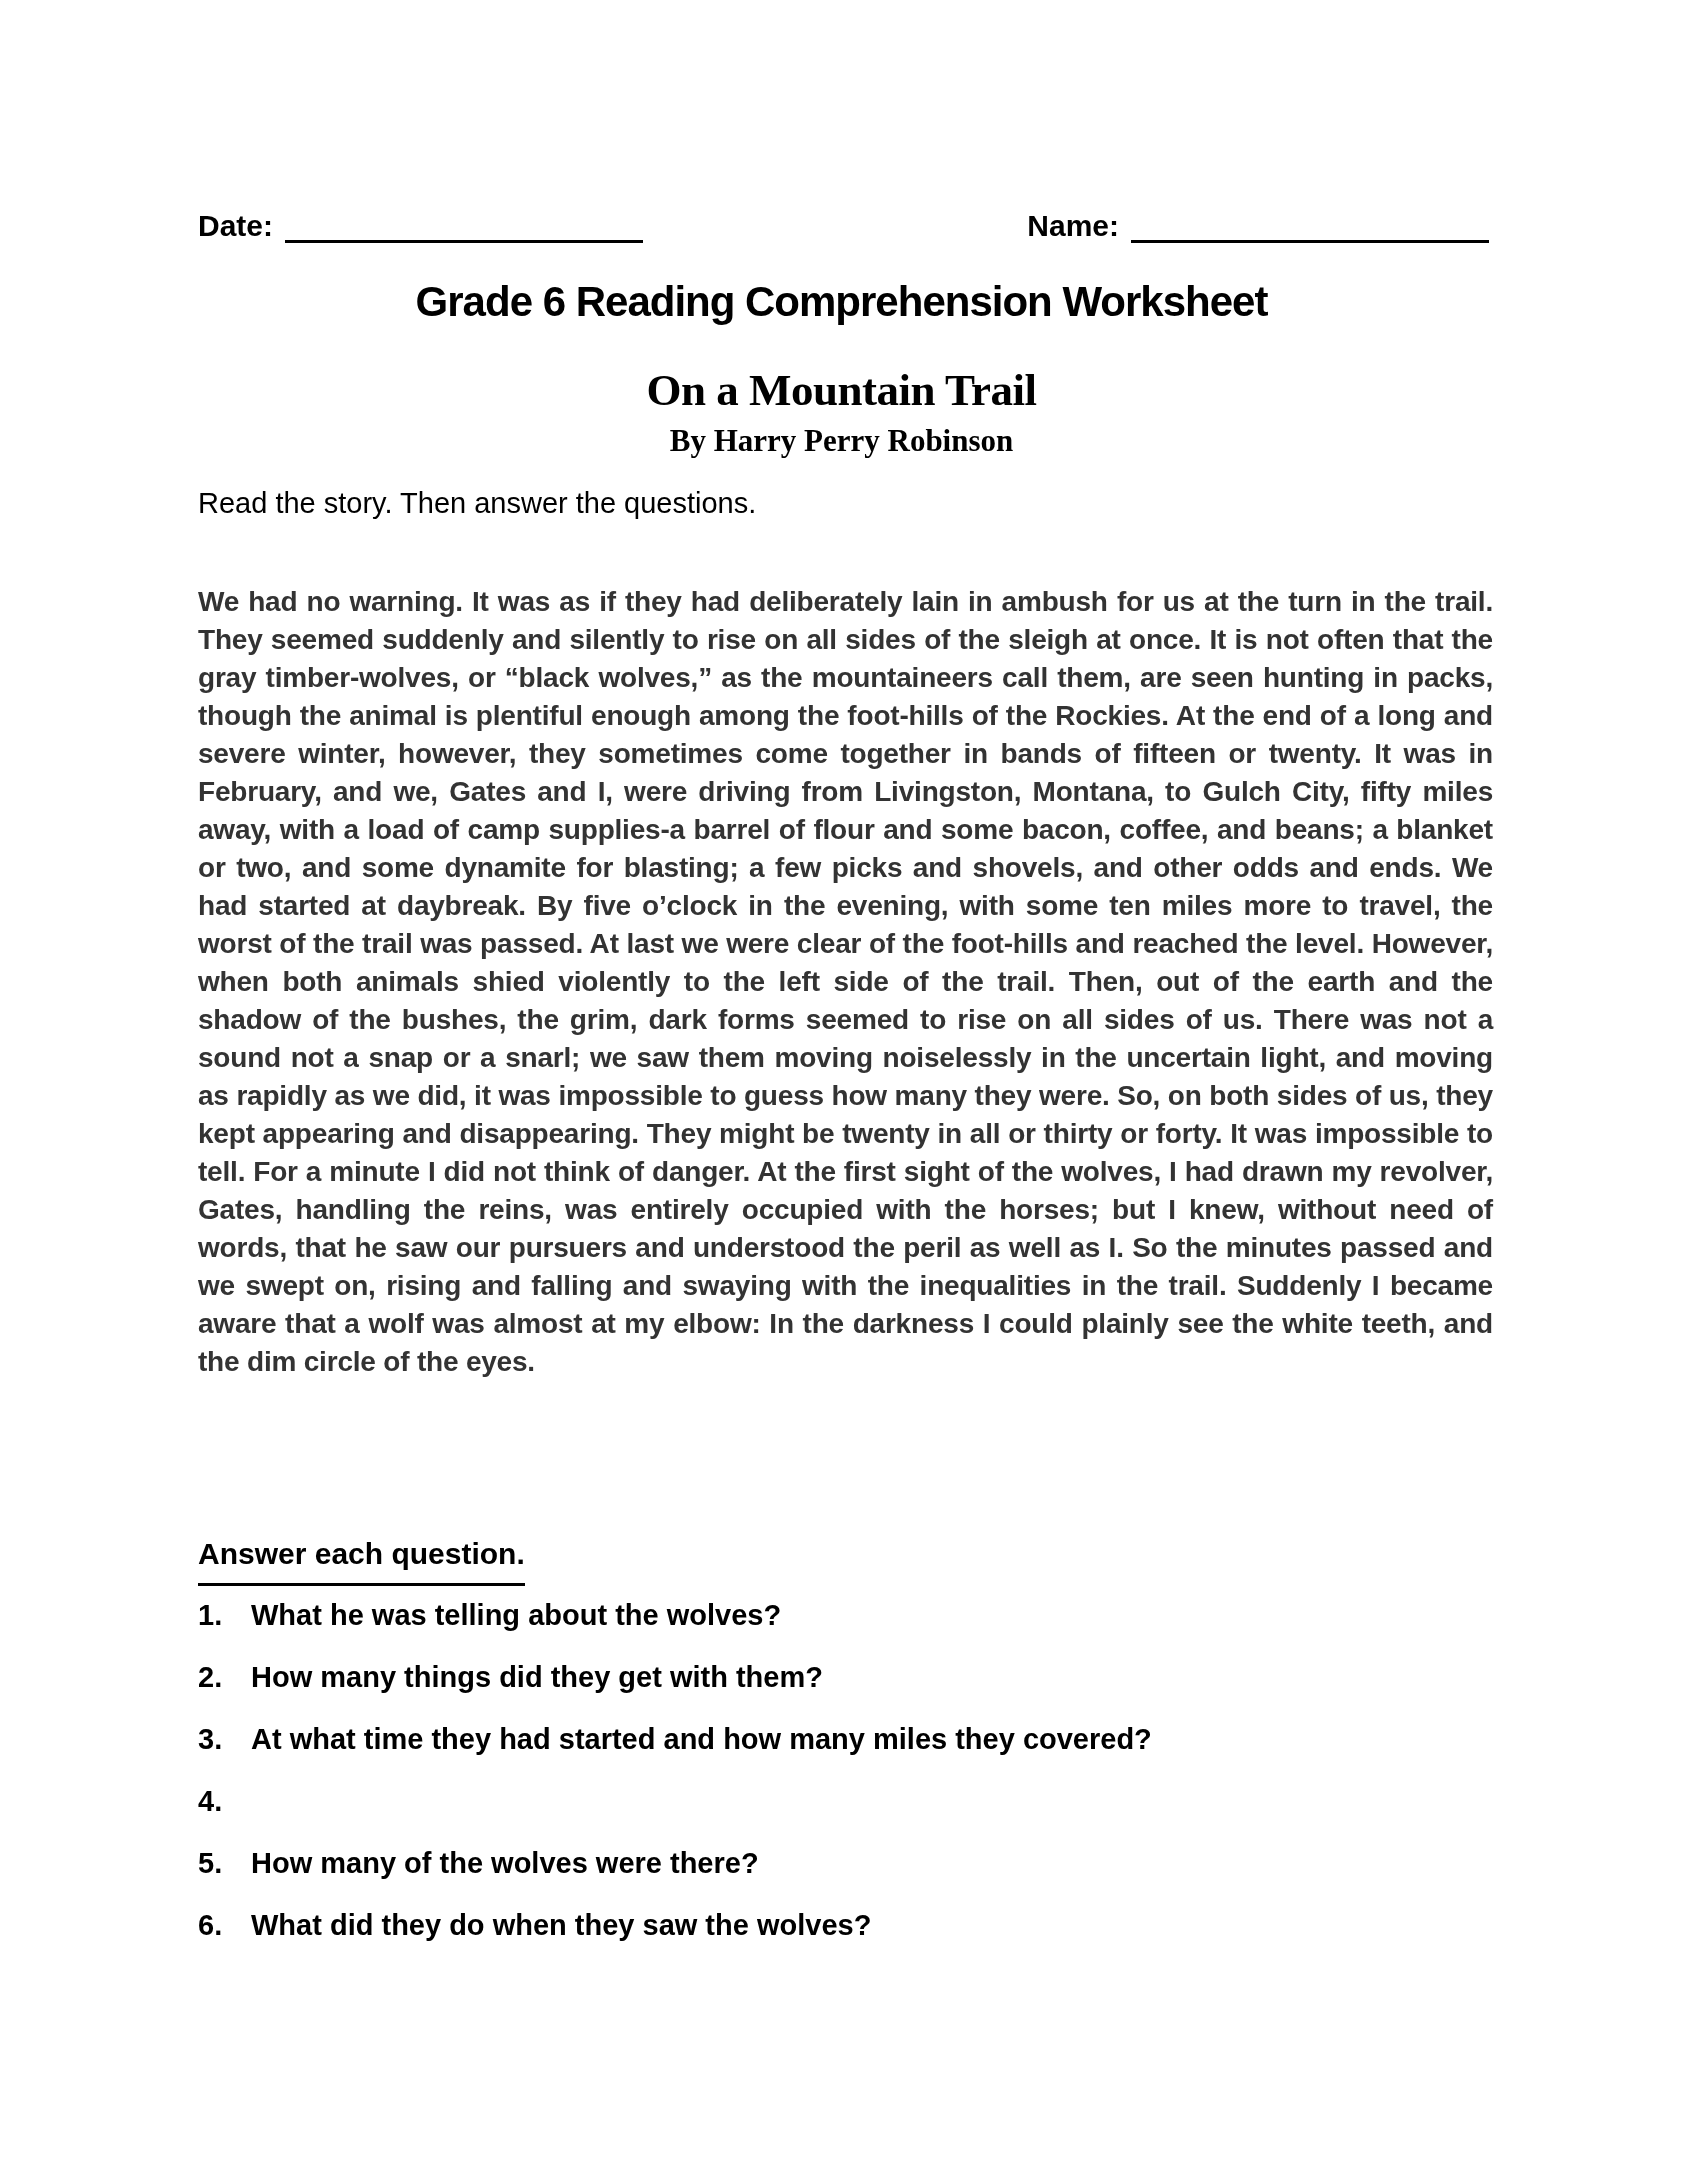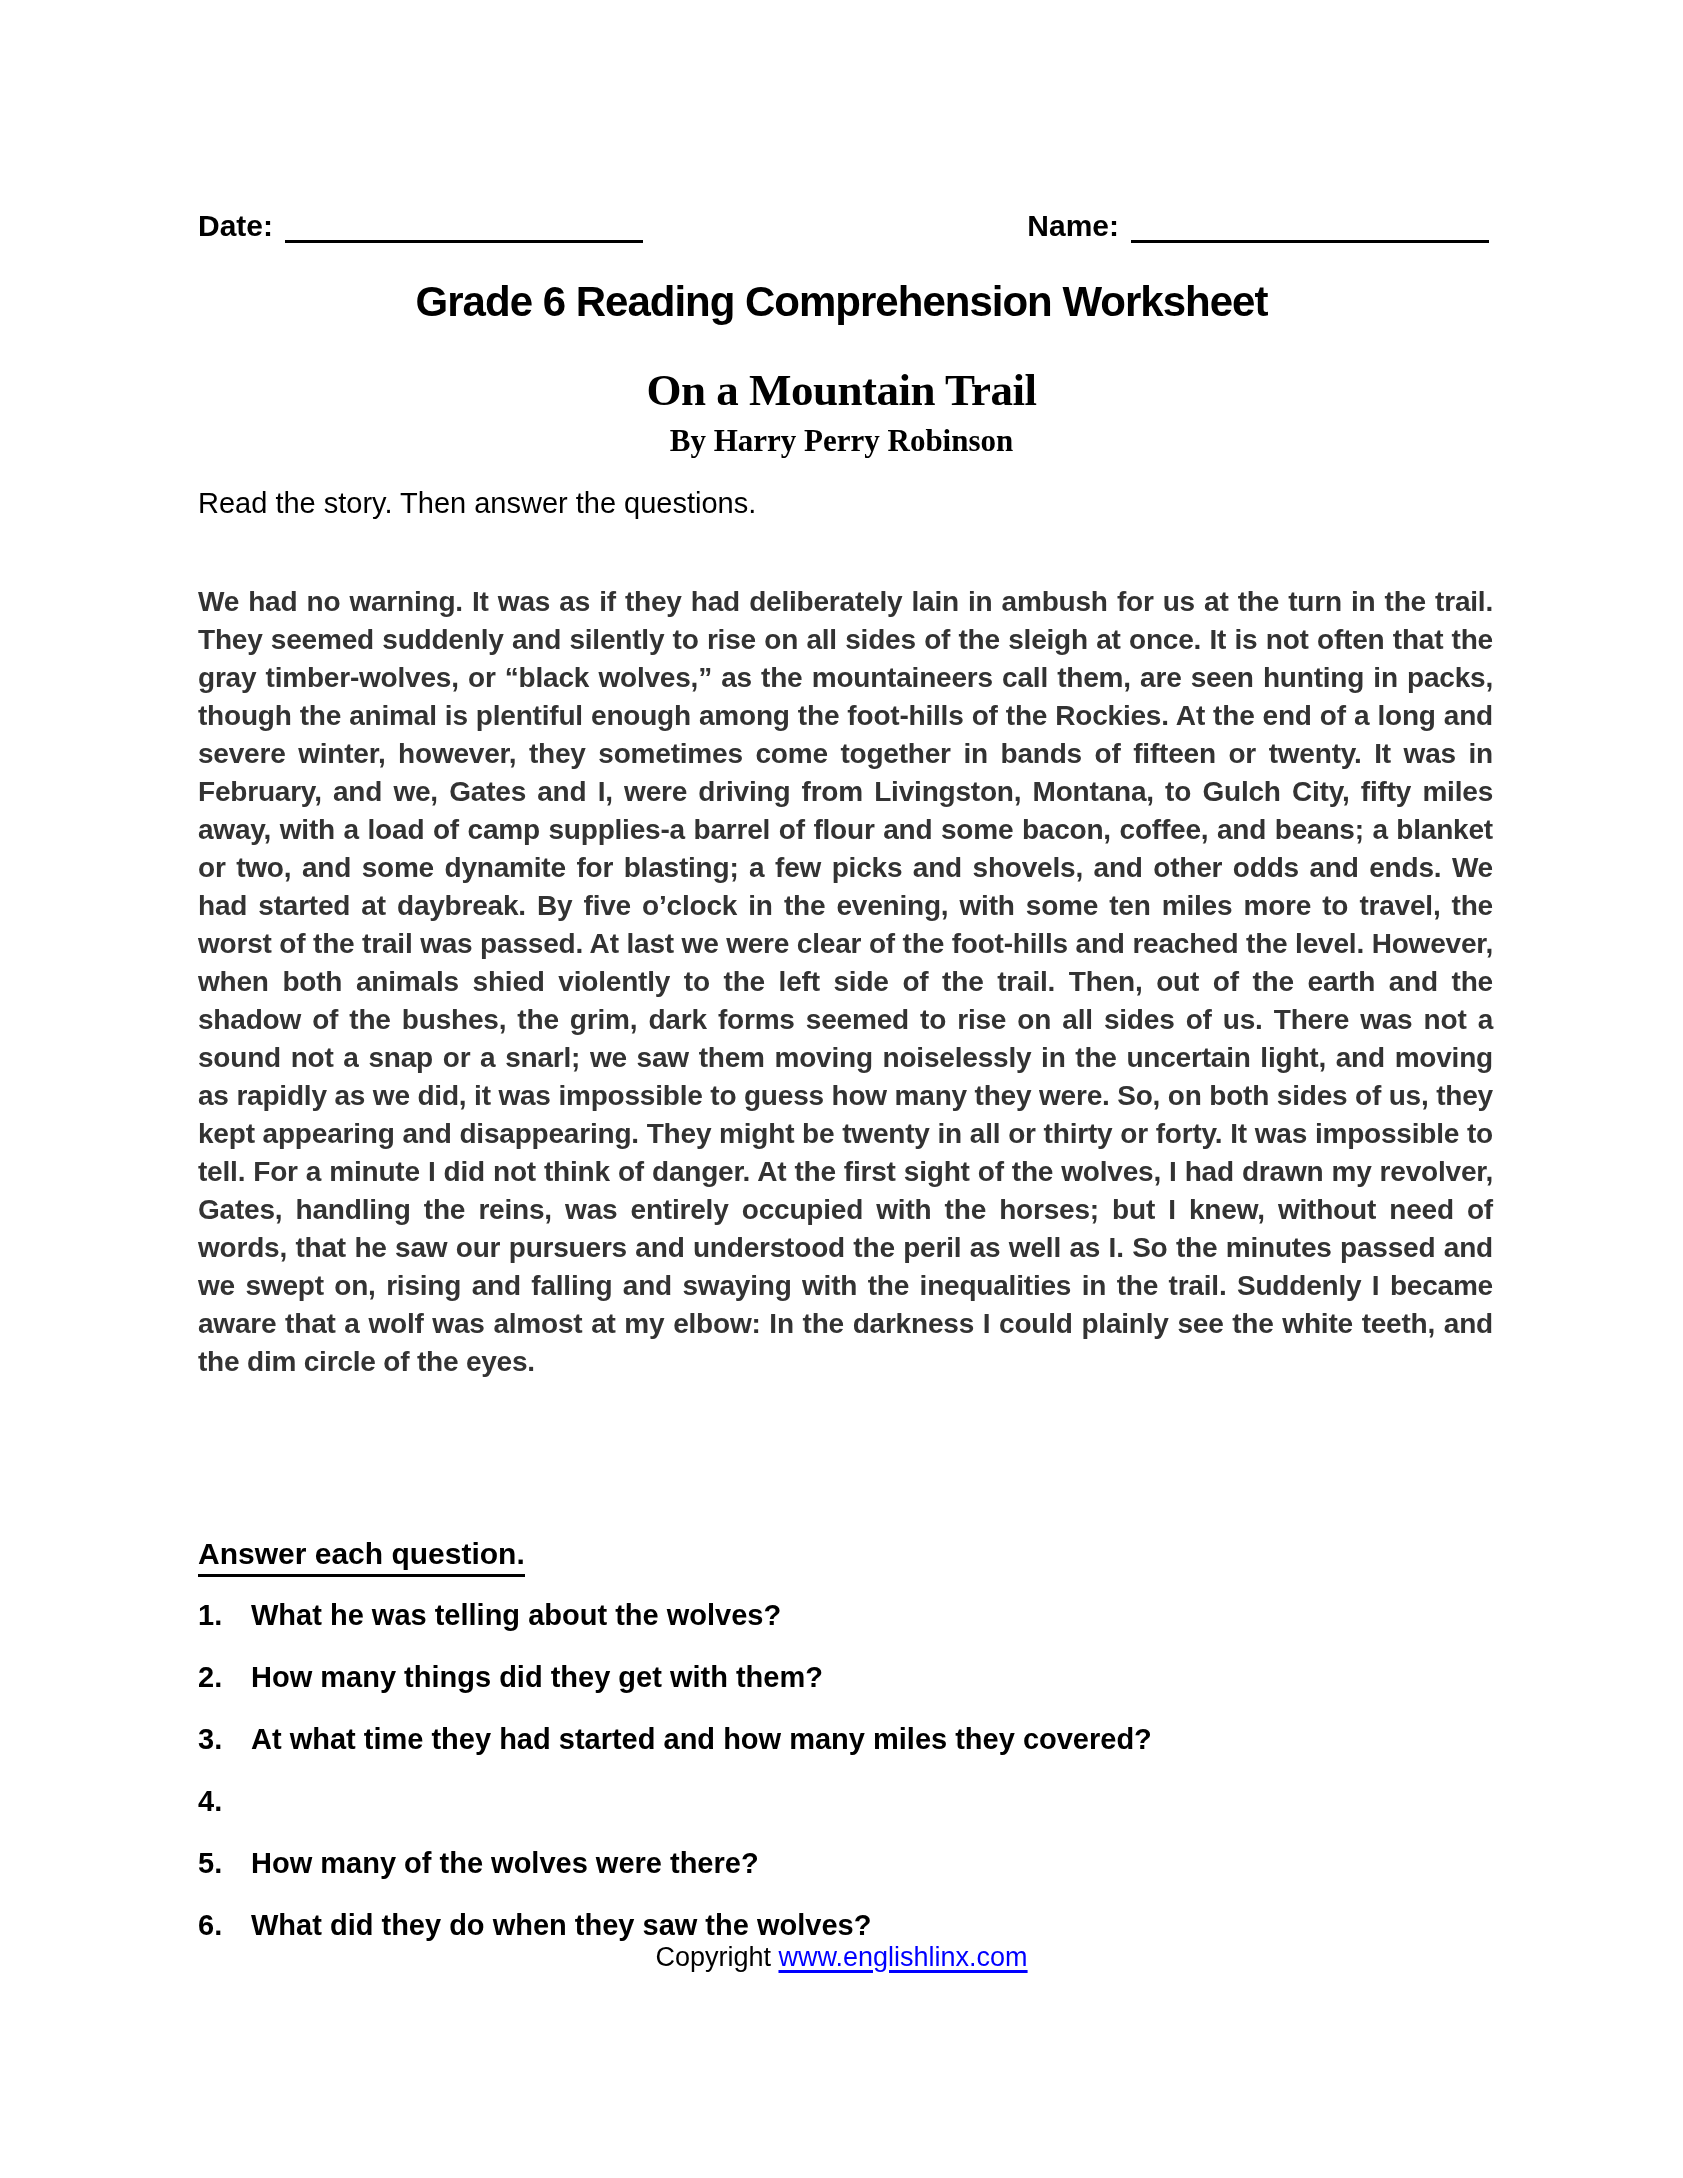--- a/index.html
+++ b/index.html
@@ -47,21 +47,21 @@
     font-size:28px; line-height:38px; font-weight:bold;
     text-align:justify; color:#333333; letter-spacing:-0.2px;margin-top:42px;
   }
 
   
   .answer-heading {
     position:absolute; top:1537px; left:198px;
     font-size:30px; font-weight:bold;
   }
   .answer-heading .underlined {
-    border-bottom:3px solid #000; padding-bottom:3px; display:inline-block;
+    border-bottom:3px solid #000; padding-bottom:12px; display:inline-block;
   }
   .questions {
     position:absolute; top:1598px; left:198px; width:1299px;
     list-style:none; margin:0; padding:0;
   }
   .question { display:flex; font-size:29px; font-weight:bold; margin-bottom:27px; line-height:35px; }
   .q-num { width:53px; flex-shrink:0; }
 
   
   .footer {
@@ -122,19 +122,15 @@
     <li class="question">
       <span class="q-num">5.</span>
       <span class="q-text">How many of the wolves were there?</span>
     </li>
     <li class="question">
       <span class="q-num">6.</span>
       <span class="q-text">What did they do when they saw the wolves?</span>
     </li>
   </ul>
 
-  <div class="footer">
-    <span>Copyright</span>
-    <a href="#">www.englishlinx.com</a>
-  </div>
 
 </div>
 
 
 </body></html>

